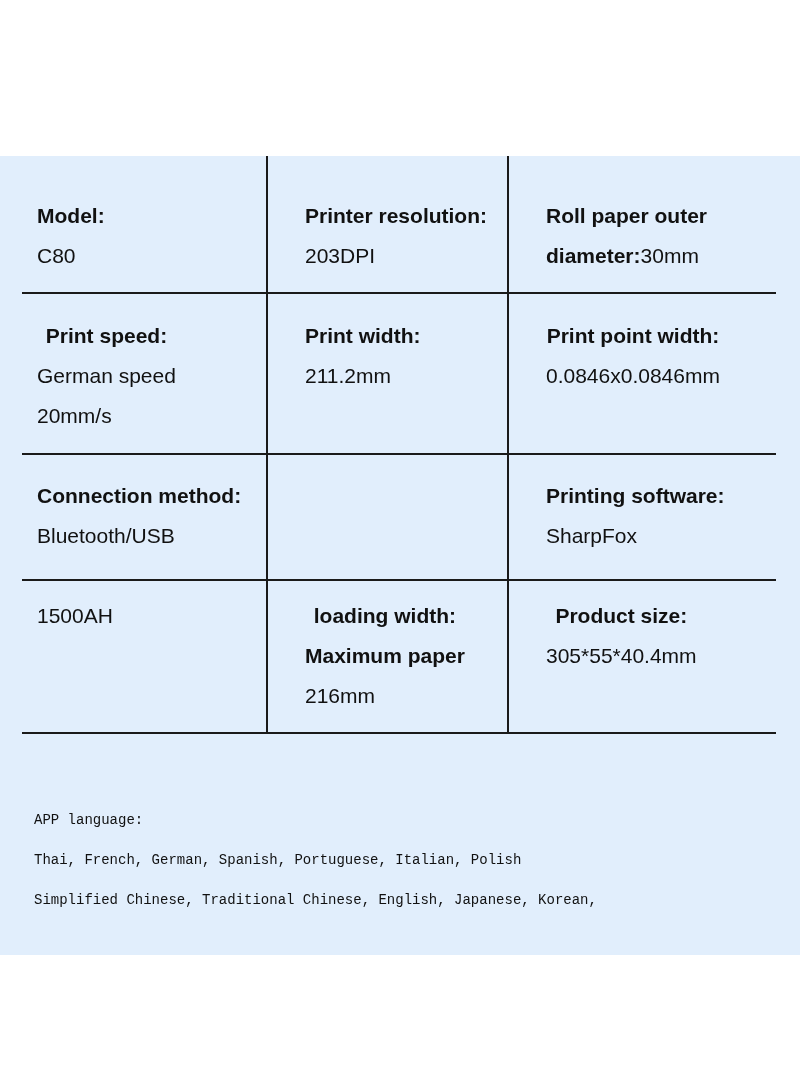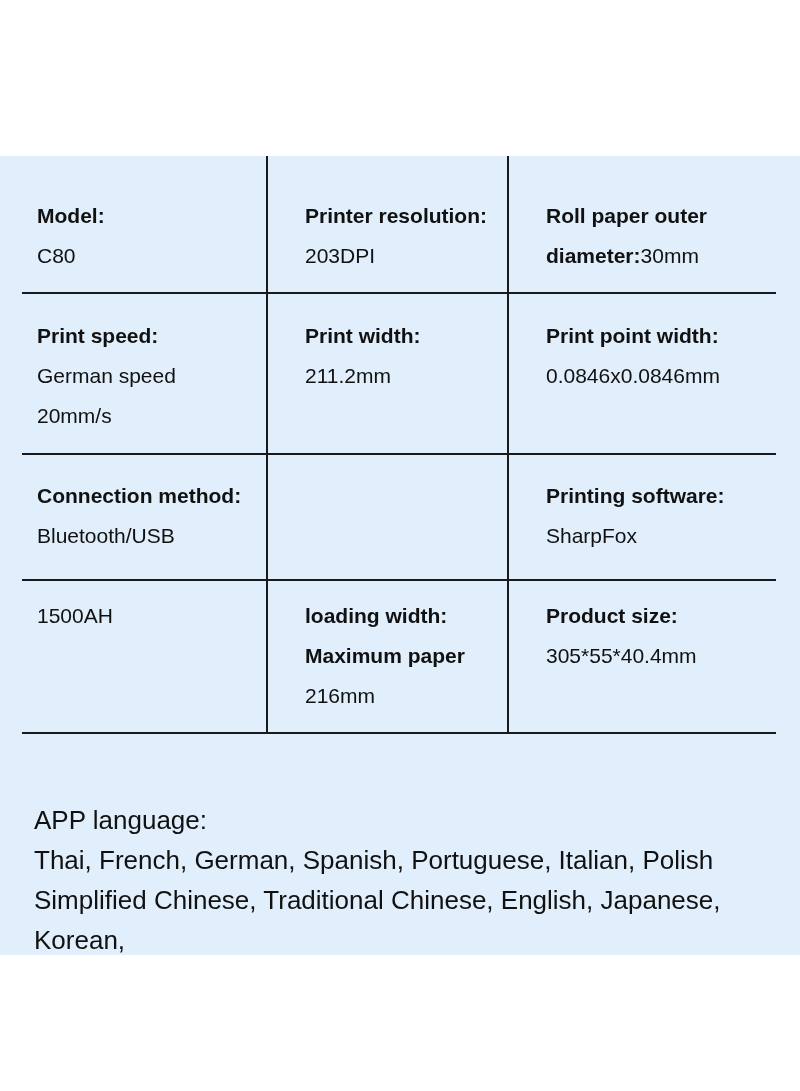--- a/index.html
+++ b/index.html
@@ -8,22 +8,22 @@
       position: relative; overflow: hidden;
       font-family: "Liberation Sans", sans-serif; color: #111;
     }
     .panel {
       position: absolute; left: 0; top: 156px; width: 800px; height: 799px;
       background: #e1eefc;
     }
     .hline { position: absolute; left: 22px; width: 754px; height: 2px; background: #1a1a1a; }
     .vline { position: absolute; width: 2px; background: #1a1a1a; }
     .cell { position: absolute; font-size: 21px; line-height: 40px; }
-    .cell .lbl { font-weight: bold; }
-    .lang { position: absolute; left: 34px; top: 800px; font-size: 26px; line-height: 40px; }
+    .cell .lbl { font-weight: bold; text-align: center; }
+    .lang { position: absolute; left: 34px; top: 800px; font-size: 14px; line-height: 40px; font-family: Liberation Mono, monospace; }
   </style>
 </head>
 <body>
 
 <div class="panel"></div>
 
 <div class="hline" style="top:292px"></div>
 <div class="hline" style="top:453px"></div>
 <div class="hline" style="top:579px"></div>
 <div class="hline" style="top:732px"></div>

